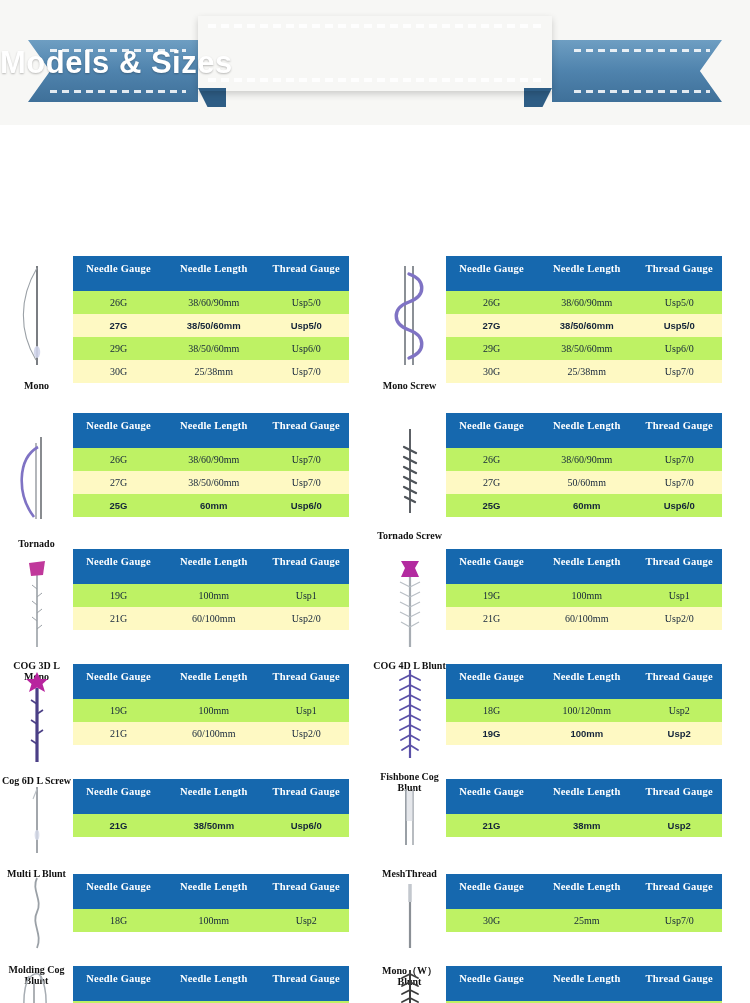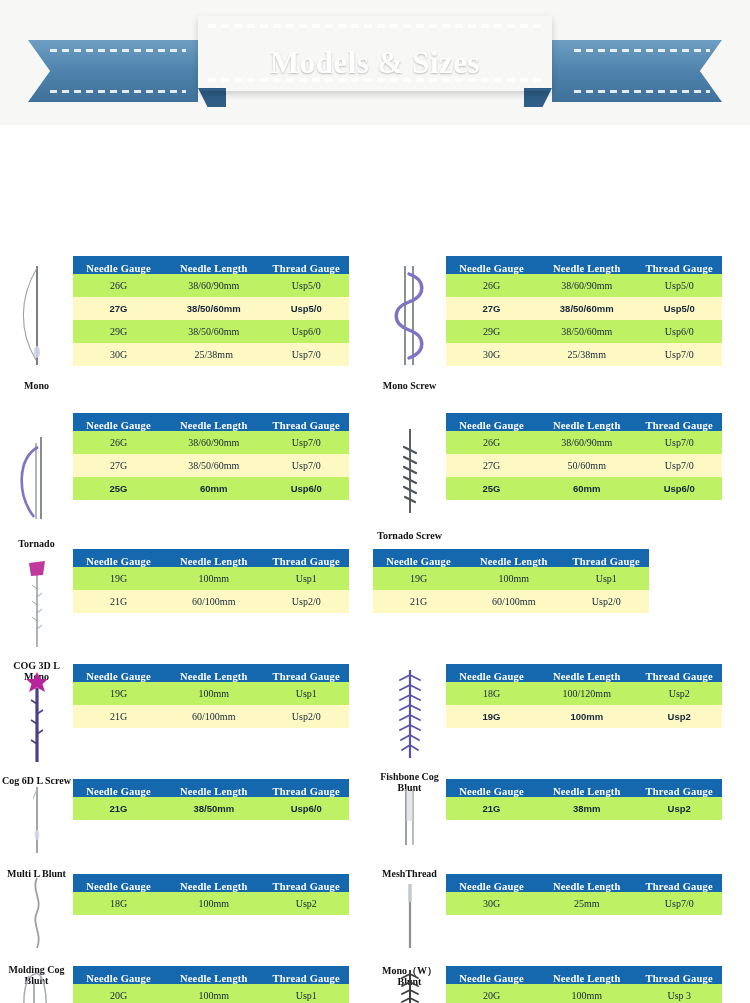--- a/index.html
+++ b/index.html
@@ -74,26 +74,26 @@
     background: repeating-linear-gradient(90deg,
       rgba(255,255,255,0.9) 0 8px, rgba(255,255,255,0) 8px 13px);
   }
   .main-dash.d1 { top: 8px; }
   .main-dash.d2 { bottom: 9px; }
   .banner-title {
     position: absolute;
     left: 0; right: 0;
     top: 50%;
     transform: translateY(-50%);
-    text-align: center;
+    text-align: left;
     color: #ffffff;
     font-size: 31px;
     font-weight: bold;
     letter-spacing: 0.5px;
-    font-family: Liberation Serif, serif;
+    font-family: Liberation Sans, sans-serif;
     text-shadow: 0 1px 2px rgba(0,0,0,0.25);
   }
 
   
   .sheet {
     position: relative;
     width: 750px;
   }
   .grid {
     position: relative;
@@ -127,21 +127,21 @@
   table.spec {
     border-collapse: collapse;
     width: 276px;
     table-layout: fixed;
   }
   table.spec th {
     background: #1668ae;
     color: #ffffff;
     font-size: 10.5px;
     font-weight: bold;
-    padding: 7px 0 0 0;
+    padding: 7px 0 17px 0;
     text-align: center;
     letter-spacing: 0.2px;
     border: 0;
   }
   table.spec td {
     font-size: 10px;
     color: #14243a;
     text-align: center;
     padding: 6px 0;
     border: 0;
@@ -394,20 +394,39 @@
             </tr>
             <tr class="rowB">
               <td>21G</td>
               <td>60/100mm</td>
               <td>Usp2/0</td>
             </tr>
           </tbody>
         </table>
       </div>
       <div class="block" style="left: 373px; top: 424px;">
+        <div class="icon-col">
+          <div class="icon-art" style="margin-top: 6px;"><svg width="60" height="100" viewBox="0 0 60 100">
+      <path d="M30 20 L30 92" stroke="#a7adb3" stroke-width="2.2" fill="none"></path>
+      <path d="M21 6 L39 6 L35 13 L39 22 L21 22 L25 13 Z" fill="#b32ba0"></path>
+      <g stroke="#b9bfc5" stroke-width="1.2" fill="none">
+        <path d="M30 32 L20 27"></path>
+                <path d="M30 32 L40 27"></path>
+        <path d="M30 42 L20 37"></path>
+                <path d="M30 42 L40 37"></path>
+        <path d="M30 52 L20 47"></path>
+                <path d="M30 52 L40 47"></path>
+        <path d="M30 62 L20 57"></path>
+                <path d="M30 62 L40 57"></path>
+        <path d="M30 72 L21 67"></path>
+                <path d="M30 72 L39 67"></path>
+      </g>
+    </svg></div>
+          <div class="icon-label">COG 4D L Blunt</div>
+        </div>
         <table class="spec">
           <colgroup>
             <col class="c1">
             <col class="c2">
             <col class="c3">
           </colgroup>
           <thead>
             <tr>
               <th>Needle Gauge</th>
               <th>Needle Length</th>

